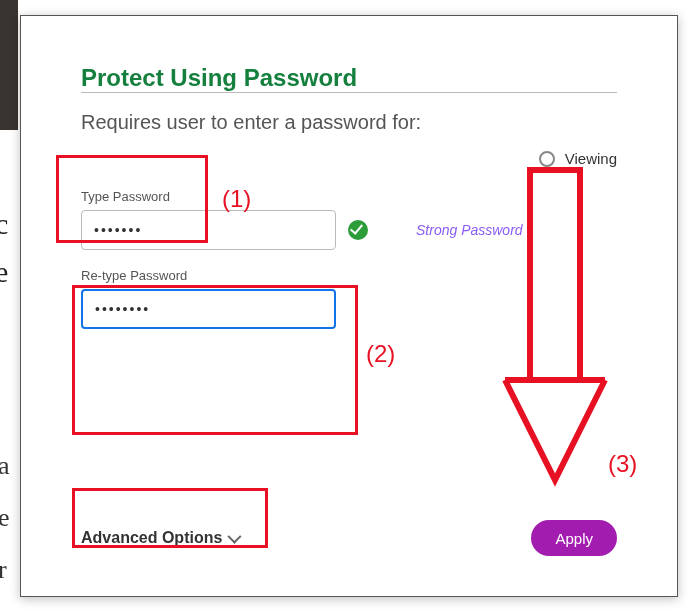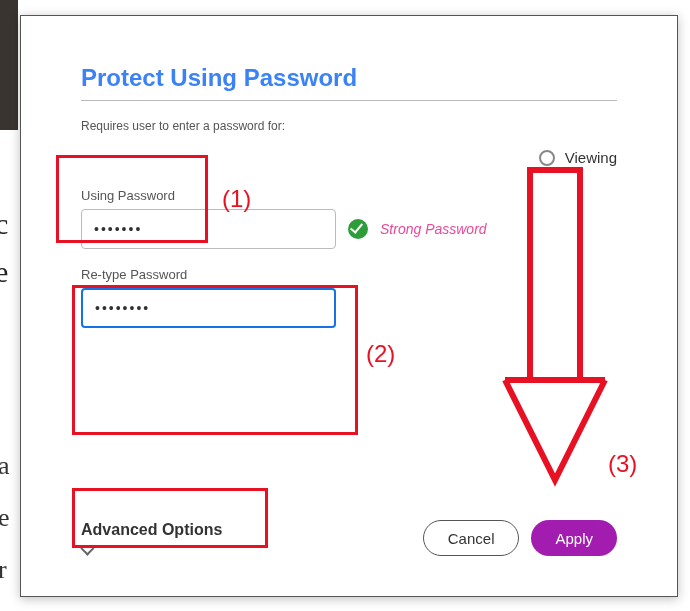--- a/index.html
+++ b/index.html
@@ -44,30 +44,29 @@
       background: #fff;
       border: 1px solid #555;
       box-shadow: 0 2px 10px rgba(0,0,0,0.25);
     }
     .dialog-content {
       padding: 48px 60px 30px 60px;
     }
     .title {
       font-size: 24px;
       font-weight: 600;
-      color: #3b82f6;
-      margin-bottom: 8px;
+      color: #15803d;
     }
     .hr {
       border: none;
       border-top: 1px solid #bbb;
       margin-bottom: 18px;
     }
     .subtitle {
-      font-size: 12px;
+      font-size: 20px;
       color: #555;
       margin-bottom: 16px;
     }
     .radio-group {
       margin-bottom: 22px;
     }
     .radio-row {
       display: flex;
       align-items: center;
       gap: 10px;
@@ -137,38 +136,39 @@
       position: absolute;
       left: 5px; top: 2px;
       width: 5px; height: 10px;
       border-right: 2.5px solid #fff;
       border-bottom: 2.5px solid #fff;
       transform: rotate(40deg);
     }
     .strength-label {
       font-size: 14px;
       font-style: italic;
-      color: #ec4899;
+      color: #8b5cf6;
+      margin-left: 36px;
     }
     .footer {
       position: absolute;
       bottom: 40px;
       left: 60px;
       right: 60px;
       display: flex;
       align-items: center;
     }
     .advanced {
       font-size: 16px;
       font-weight: 600;
       color: #333;
       display: flex;
+      align-items: center;
       gap: 6px;
       cursor: pointer;
-      flex-direction: column;
     }
     .chevron-down {
       width: 10px; height: 10px;
       border-right: 2px solid #666;
       border-bottom: 2px solid #666;
       transform: rotate(45deg) translateY(-2px);
     }
     .footer-spacer { flex: 1; }
     .btn {
       height: 36px;
@@ -220,40 +220,39 @@
     <hr class="hr">
     <div class="subtitle">Requires user to enter a password for:</div>
 
     <div class="radio-group">
       <div class="radio-row">
         <span class="radio-outer"></span>
         <span class="radio-label">Viewing</span>
       </div>
     </div>
 
-    <div class="field-label">Using Password</div>
+    <div class="field-label">Type Password</div>
     <div class="password-row">
       <input type="text" class="password-input" readonly="" value="•••••••" style="">
       <span class="checkmark-icon"></span>
       <span class="strength-label">Strong Password</span>
     </div>
 
     <div class="field-label">Re-type Password</div>
     <div class="password-row">
       <input type="text" class="password-input focused" readonly="" value="••••••••" style="">
     </div>
   </div>
 
   <div class="footer">
     <div class="advanced">
       <span>Advanced Options</span>
       <span class="chevron-down"></span>
     </div>
     <div class="footer-spacer"></div>
-    <button class="btn btn-cancel">Cancel</button>
     <button class="btn btn-apply">Apply</button>
   </div>
 </div>
 
 <div class="anno-box" style="left:56px; top:155px; width:152px; height:88px;"></div>
 <div class="anno-label" style="left:222px; top:185px;">(1)</div>
 
 <div class="anno-box" style="left:72px; top:285px; width:286px; height:150px;"></div>
 <div class="anno-label" style="left:366px; top:340px;">(2)</div>
 

